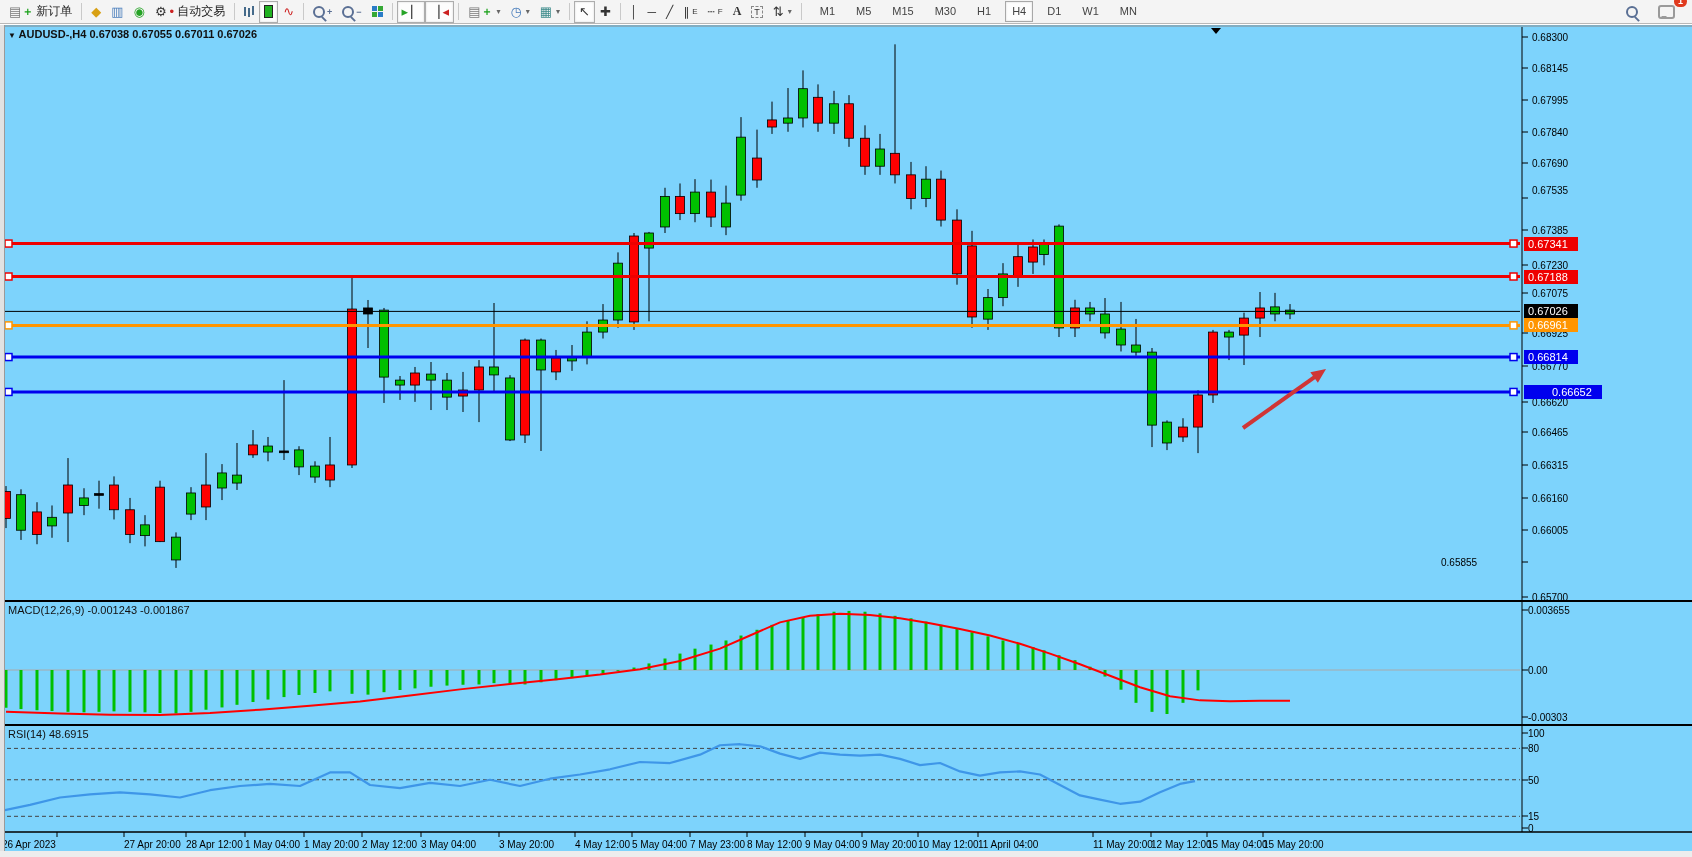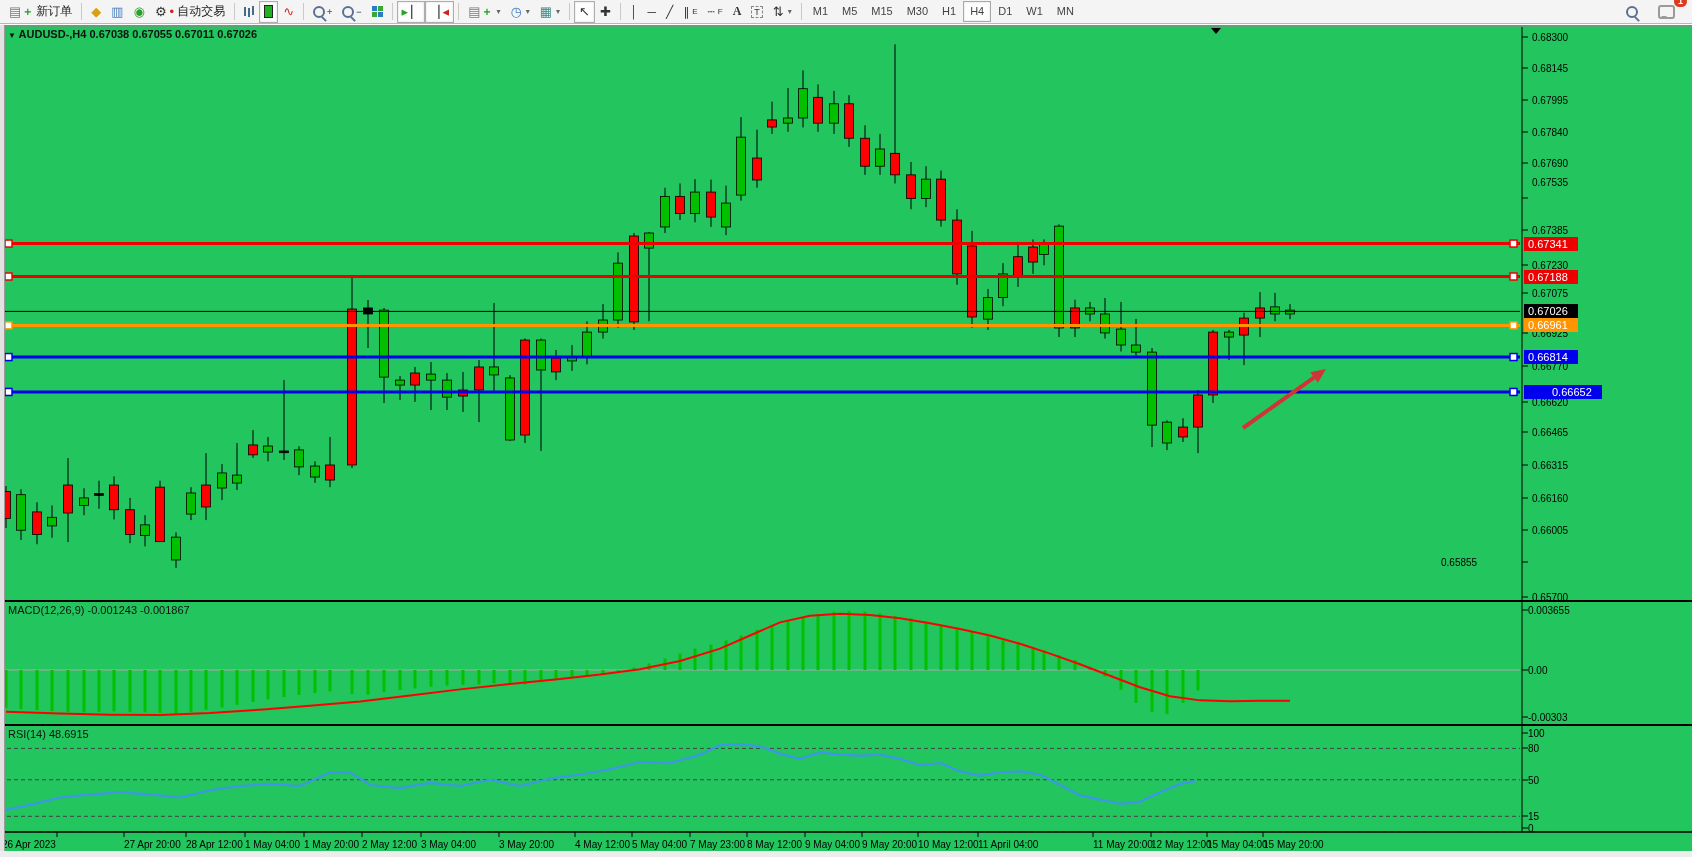--- a/index.html
+++ b/index.html
@@ -18,29 +18,29 @@
   .c-red{color:#cc2222}.c-teal{color:#3b8a8a}.c-dark{color:#333}
   .plus{color:#18a018;font-weight:bold;font-size:11px;margin-left:-2px;}
   .mag{position:relative;width:8px;height:8px;border:2px solid #5a6f94;border-radius:50%;display:inline-block;}
   .mag::after{content:'';position:absolute;right:-4px;bottom:-4px;width:6px;height:2px;background:#5a6f94;transform:rotate(45deg);}
   .magsign{font-size:9px;font-weight:bold;color:#5a6f94;margin-left:-1px;}
   .cndl{position:relative;width:7px;height:11px;background:#21b221;border:1px solid #222;display:inline-block;}
   .bars{width:2px;height:9px;background:#456a8a;box-shadow:4px 1px 0 #456a8a,8px -1px 0 #456a8a;margin-right:8px;}
   .tile{width:5px;height:5px;background:#2a7cc7;box-shadow:6px 0 0 #35a835,0 6px 0 #35a835,6px 6px 0 #2a7cc7;margin:0 6px 6px 0;}
   .lblT{border:1px dashed #888;font-size:9px;padding:0 2px;color:#333;}
   .sub{font-size:8px;color:#333;vertical-align:sub;}
-  .tf{font-size:11px;color:#444;padding:2px 6px;border:1px solid transparent;height:15px;line-height:15px;}
+  .tf{font-size:11px;color:#444;padding:2px 6px;border:1px solid transparent;height:15px;line-height:15px;margin-left:7px;}
   .tf.active{background:#fdfdfd;border-color:#a8a8a8;box-shadow:inset 0 0 2px #d6d6d6;}
   #right-tools{margin-left:auto;display:flex;align-items:center;gap:10px;padding-right:8px;}
   .bubble{position:relative;width:13px;height:10px;border:2px solid #9a9a9a;border-radius:3px;display:inline-block;}
   .bubble::after{content:'';position:absolute;left:1px;bottom:-5px;border:3px solid transparent;border-top-color:#9a9a9a;}
   .badge{position:absolute;top:-6px;right:-8px;min-width:11px;height:11px;border-radius:6px;background:#e03a1e;
          color:#fff;font-size:9px;font-weight:bold;text-align:center;line-height:11px;padding:0 1px;}
   
-  #chart-region{position:absolute;left:0;top:25px;width:1692px;height:832px;background:#22c55e;}
+  #chart-region{position:absolute;left:0;top:25px;width:1692px;height:832px;background:#7dd3fc;}
   #plot{position:absolute;left:0;top:0;}
   .ovl{position:absolute;font-size:10px;color:#000;white-space:nowrap;line-height:13px;}
   .pricebox{position:absolute;left:1524px;color:#fff;font-size:11px;line-height:14px;height:14px;
             padding:0 4px;min-width:46px;}
   #symbol-title{left:8px;top:3px;font-weight:bold;font-size:11px;color:#111;}
   .paneLabel{left:8px;font-size:11px;color:#111;}
   #left-strip{position:absolute;left:0;top:25px;width:4px;height:832px;background:#e2e2e2;border-right:1px solid #9a9a9a;}
   #bottom-strip{position:absolute;left:0;top:851px;width:1692px;height:6px;background:#ededed;}
 </style>
 </head>
@@ -503,21 +503,21 @@
       <span>AUDUSD-,H4  0.67038 0.67055 0.67011 0.67026</span>
     </div>
     <div class="ovl paneLabel" style="top:579px;">MACD(12,26,9) -0.001243 -0.001867</div>
     <div class="ovl paneLabel" style="top:703px;">RSI(14) 48.6915</div>
     <div id="labels">
         <div class="ovl" style="left: 1532px; top: 6px;">0.68300</div>
         <div class="ovl" style="left: 1532px; top: 37px;">0.68145</div>
         <div class="ovl" style="left: 1532px; top: 69px;">0.67995</div>
         <div class="ovl" style="left: 1532px; top: 101px;">0.67840</div>
         <div class="ovl" style="left: 1532px; top: 132px;">0.67690</div>
-        <div class="ovl" style="left: 1532px; top: 151px;">0.67535</div>
+        <div class="ovl" style="left: 1532px; top: 159px;">0.67535</div>
         <div class="ovl" style="left: 1532px; top: 199px;">0.67385</div>
         <div class="ovl" style="left: 1532px; top: 234px;">0.67230</div>
         <div class="ovl" style="left: 1532px; top: 262px;">0.67075</div>
         <div class="ovl" style="left: 1532px; top: 302px;">0.66925</div>
         <div class="ovl" style="left: 1532px; top: 335px;">0.66770</div>
         <div class="ovl" style="left: 1532px; top: 371px;">0.66620</div>
         <div class="ovl" style="left: 1532px; top: 401px;">0.66465</div>
         <div class="ovl" style="left: 1532px; top: 434px;">0.66315</div>
         <div class="ovl" style="left: 1532px; top: 467px;">0.66160</div>
         <div class="ovl" style="left: 1532px; top: 499px;">0.66005</div>

